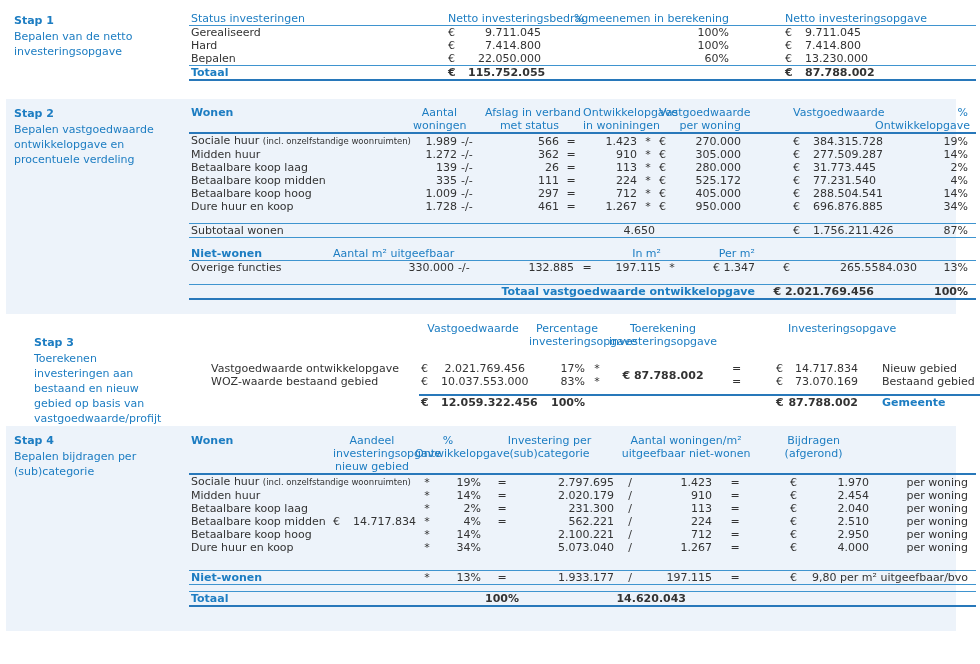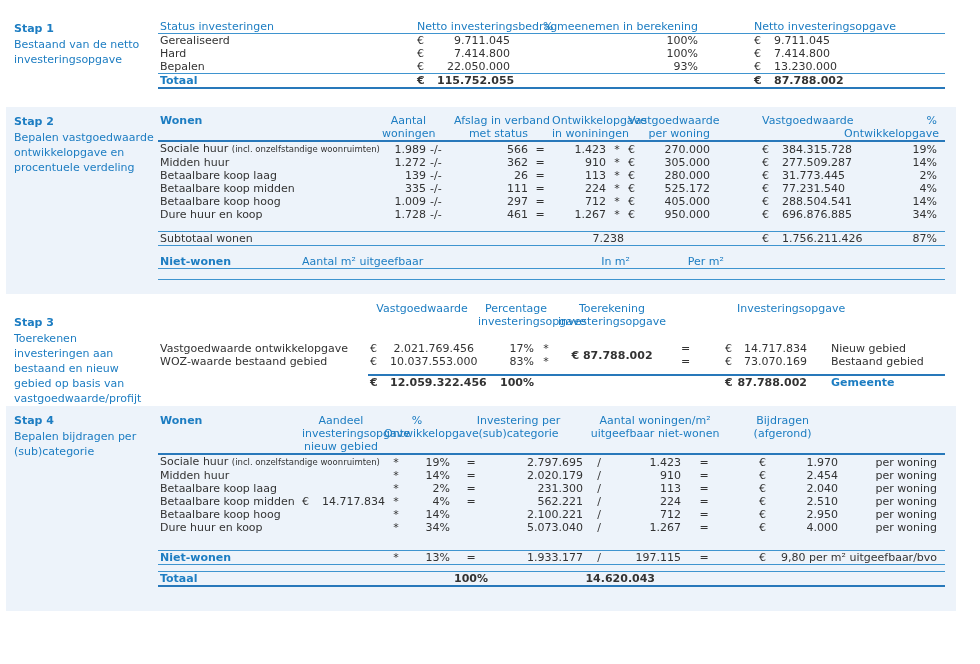--- a/index.html
+++ b/index.html
@@ -1,50 +1,50 @@
 <!DOCTYPE html>
 <html><head>
 <meta charset="utf-8">
 <style>
   html,body{margin:0;padding:0;background:#ffffff;}
   body{font-family:"DejaVu Sans","Liberation Sans",sans-serif;}
-  .page{position:relative;width:980px;height:664px;overflow:hidden;background:#fff;padding-top:14px;box-sizing:border-box;}
+  .page{position:relative;width:980px;height:664px;overflow:hidden;background:#fff;padding-top:6px;box-sizing:border-box;}
   .sec{display:flex;margin:0 24px 0 6px;}
   .sec.band{background:#edf3fa;}
   .side{flex:0 0 152px;box-sizing:border-box;padding:8px 4px 0 8px;color:#1d7dc2;font-size:11px;line-height:15px;}
   .side .t{font-weight:bold;margin-bottom:1px;line-height:14px;}
   .main{flex:1;}
   .s1 .main{padding:6px 0 10px;}
   .s1{margin-bottom:8px;}
   .s2 .main{padding:7px 0 14px;}
   .s3 .main{padding:8px 0 16px;}
-  .s3 .side{padding-top:22px;}
+  .s3 .side{padding-top:22px;margin-left:20px;}
   .s4 .main{padding:8px 0 24px;}
-  table{border-collapse:collapse;table-layout:fixed;width:787px;font-size:11px;color:#333;}
+  table{border-collapse:collapse;table-layout:fixed;width:787px;font-size:11px;color:#333;margin-left:31px;}
   td{padding:0 2px;white-space:nowrap;height:13px;line-height:13px;vertical-align:bottom;}
   tr.h td{color:#1d7dc2;vertical-align:top;}
   .r{text-align:right}.c{text-align:center}.b{font-weight:bold}.bl{color:#1d7dc2}.i{}
   .sm{font-size:8.5px;}
   .pr8{padding-right:8px}.pr4{padding-right:4px}.pr28{padding-right:28px}.pr45{padding-right:45px}
   .pl22{padding-left:22px}.pl34{padding-left:34px}
   tr.bb>td{border-bottom:1px solid #3f94cf;}
   tr.bb2>td{border-bottom:2px solid #2878ba;}
   tr.bt2>td{border-top:2px solid #2878ba;}
   td.nb{border:none !important;}
   tr.sp>td{padding:0;font-size:1px;line-height:1px;height:auto;}
 </style>
 </head>
 <body>
 
 <div class="page">
 
   <section class="sec s1">
     <div class="side">
       <div class="t">Stap 1</div>
-      <div class="st">Bestaand van de netto investeringsopgave</div>
+      <div class="st">Bepalen van de netto investeringsopgave</div>
     </div>
     <div class="main">
       <table>
         <colgroup>
             <col style="width:257px">
             <col style="width:20px">
             <col style="width:77px">
             <col style="width:190px">
             <col style="width:50px">
             <col style="width:20px">
@@ -76,21 +76,21 @@
           <td class="r pr4">100%</td>
           <td></td>
           <td>€</td>
           <td class="r">7.414.800</td>
           <td></td>
         </tr>
         <tr class="bb">
           <td>Bepalen</td>
           <td>€</td>
           <td class="r">22.050.000</td>
-          <td class="r pr4">93%</td>
+          <td class="r pr4">60%</td>
           <td></td>
           <td>€</td>
           <td class="r">13.230.000</td>
           <td></td>
         </tr>
         <tr class="bb2">
           <td class="b bl">Totaal</td>
           <td class="b">€</td>
           <td class="r b">115.752.055</td>
           <td></td>
@@ -244,21 +244,21 @@
           <td>€</td>
           <td class="r">696.876.885</td>
           <td class="r pr8">34%</td>
         </tr>
         <tr class="sp bb">
               <td colspan="13" style="height:10px"></td>
             </tr>
         <tr class="bb">
           <td class="i">Subtotaal wonen</td>
           <td colspan="4"></td>
-          <td colspan="2" class="r">7.238</td>
+          <td colspan="2" class="r">4.650</td>
           <td colspan="3"></td>
           <td>€</td>
           <td class="r">1.756.211.426</td>
           <td class="r pr8">87%</td>
         </tr>
       </tbody>
         </table>
       <table style="margin-top:9px;">
         <colgroup>
             <col style="width:142px">
@@ -282,23 +282,42 @@
               <td></td>
               <td></td>
           <td class="r">In m²</td>
           <td></td>
           <td class="r">Per m²</td>
           <td></td>
               <td></td>
               <td></td>
               <td></td>
         </tr>
+        <tr>
+          <td>Overige functies</td>
+          <td class="r">330.000</td>
+          <td>-/-</td>
+          <td class="r">132.885</td>
+          <td class="c">=</td>
+          <td class="r">197.115</td>
+          <td class="c">*</td>
+          <td class="r">€ 1.347</td>
+          <td></td>
+          <td>€</td>
+          <td class="r">265.5584.030</td>
+          <td class="r pr8">13%</td>
+        </tr>
         <tr class="sp bb">
               <td colspan="12" style="height:10px"></td>
             </tr>
+        <tr class="bb2">
+          <td colspan="8" class="r b bl">Totaal vastgoedwaarde ontwikkelopgave</td>
+          <td colspan="3" class="r b pr45">€ 2.021.769.456</td>
+          <td class="r b pr8">100%</td>
+        </tr>
       </tbody>
         </table>
     </div>
   </section>
 
   <section class="sec s3">
     <div class="side">
       <div class="t">Stap 3</div>
       <div class="st">Toerekenen investeringen aan bestaand en nieuw gebied op basis van vastgoedwaarde/profijt</div>
     </div>

